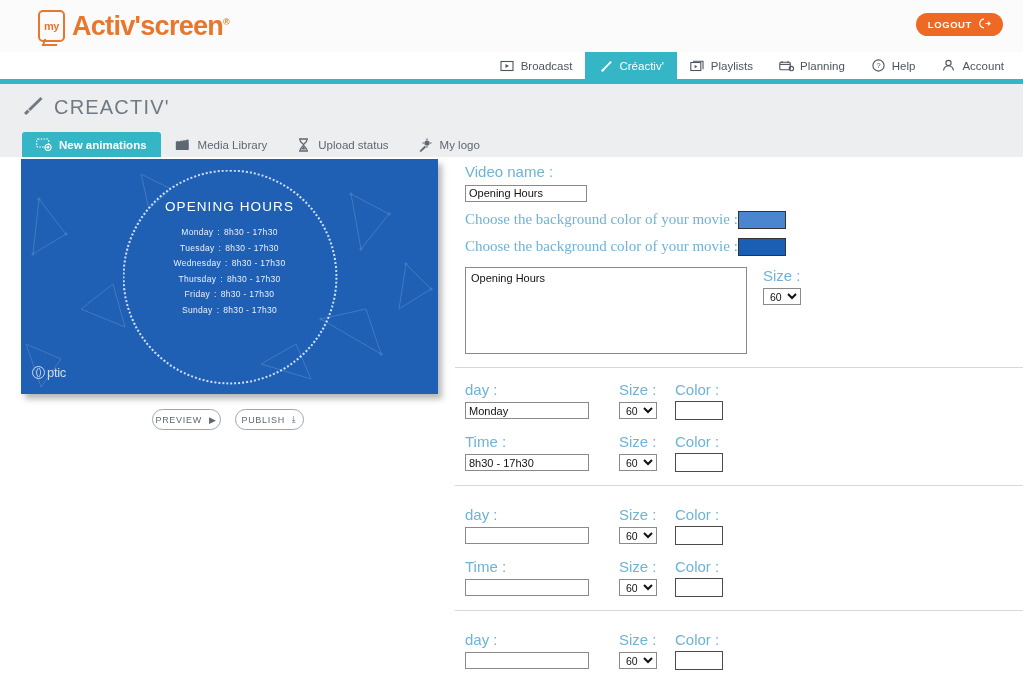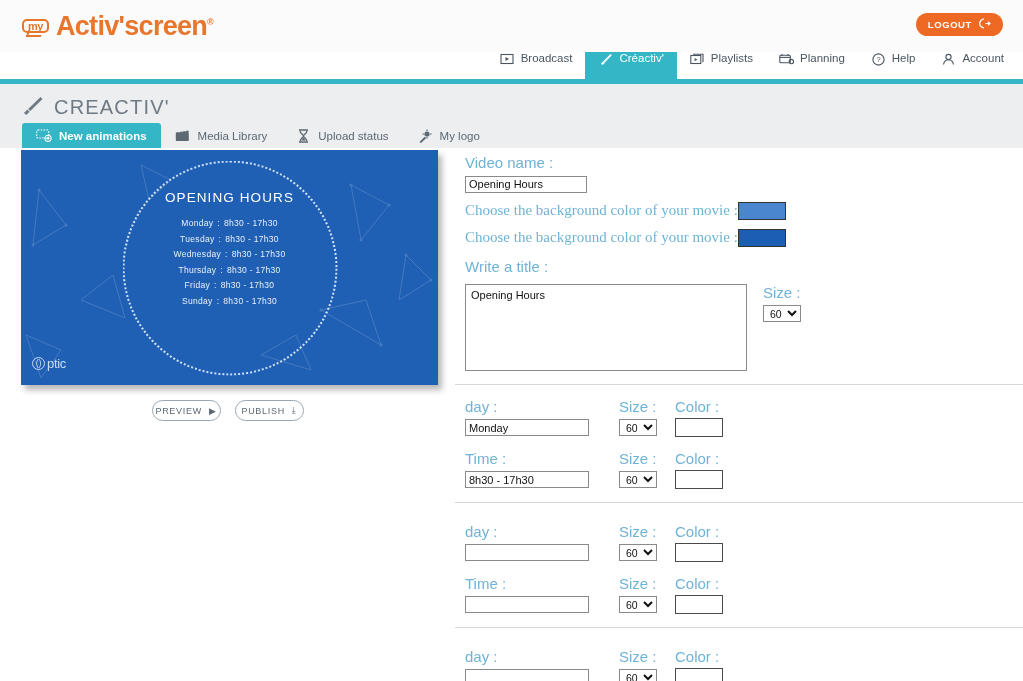--- a/index.html
+++ b/index.html
@@ -13,25 +13,25 @@
   
   .logobar {
     height: 52px;
     background: #fbfbfb;
     position: relative;
     display: flex;
     align-items: center;
   }
   .brand { display: flex; align-items: center; margin-left: 22px; gap: 7px; }
   .brand-mark {
-    width: 27px; height: 14px;
+    width: 27px; height: 32px;
     border: 2.5px solid #e8762d;
     border-radius: 5px;
     position: relative;
-    display: flex; align-items: center; justify-content: center;
+    display: flex; align-items: center; justify-content: center; margin-left: 16px;
   }
   .brand-mark span {
     font-size: 11px; color: #e8762d; font-weight: bold;
     letter-spacing: -0.5px; line-height: 1;
   }
   .brand-mark:after {
     content: ""; position: absolute; bottom: -6px; left: 3px;
     width: 13px; height: 5px;
     border-bottom: 2.5px solid #e8762d;
     border-left: 2.5px solid #e8762d;
@@ -55,34 +55,34 @@
 
   
   .mainnav {
     height: 27px;
     background: #ffffff;
     display: flex; justify-content: flex-end;
     align-items: stretch;
     padding-right: 6px;
   }
   .navitem {
-    display: flex; gap: 6px;
+    display: flex; align-items: center; gap: 6px;
     padding: 0 13px;
     font-size: 11.5px; color: #4b5560;
     cursor: pointer;
   }
   .navitem.active { background: #35b6c6; color: #ffffff; }
   .navicon { display: inline-flex; width: 15px; height: 14px; align-items: center; justify-content: center; }
   .navicon svg { display: block; }
   .teal-rule { height: 5px; background: #35b6c6; }
 
   
   .pagehead {
     background: #eceef0;
-    height: 64px;
+    height: 73px;
     position: relative;
   }
   .pagetitle {
     display: flex; align-items: center; gap: 10px;
     padding: 12px 0 0 22px;
   }
   .pagetitle-text {
     font-size: 20px; color: #6f7a85; letter-spacing: 1.2px;
   }
   .subtabs {
@@ -404,21 +404,20 @@
       <div class="flabel" style="margin:0">Choose the background color of your movie :</div>
       <div class="swatch" id="sw1" style="background: rgb(74, 134, 208);"></div>
     </div>
 
     <div class="frow swatch-line">
       <div class="flabel" style="margin:0">Choose the background color of your movie :</div>
       <div class="swatch" id="sw2" style="background: rgb(27, 95, 181);"></div>
     </div>
 
     <div class="frow" style="margin-top:11px">
-      <div class="flabel">Write a title :</div>
       <div class="titlearea">
         <textarea class="ta-box" style="">Opening Hours</textarea>
         <div>
           <div class="flabel">Size :</div>
           <select class="sel"><option value="20">20</option><option value="30">30</option><option value="40">40</option><option value="50">50</option><option value="60" selected="">60</option><option value="70">70</option><option value="80">80</option></select>
         </div>
       </div>
     </div>
 
     <div class="hr"></div>

